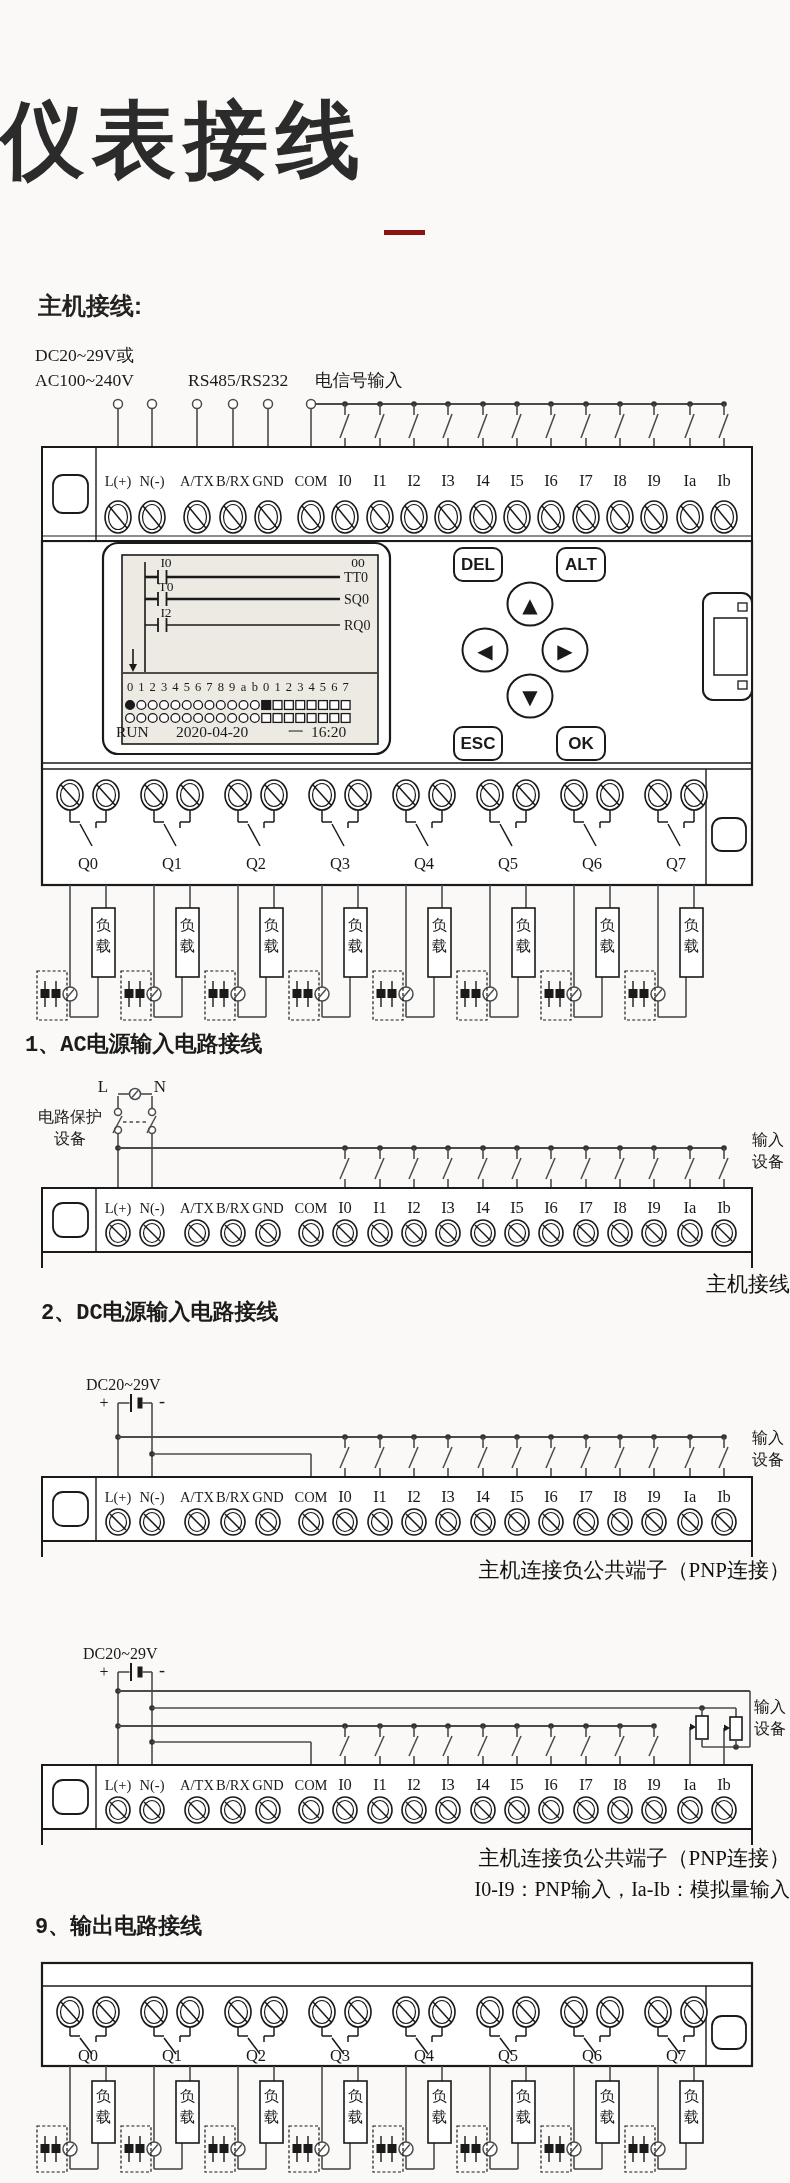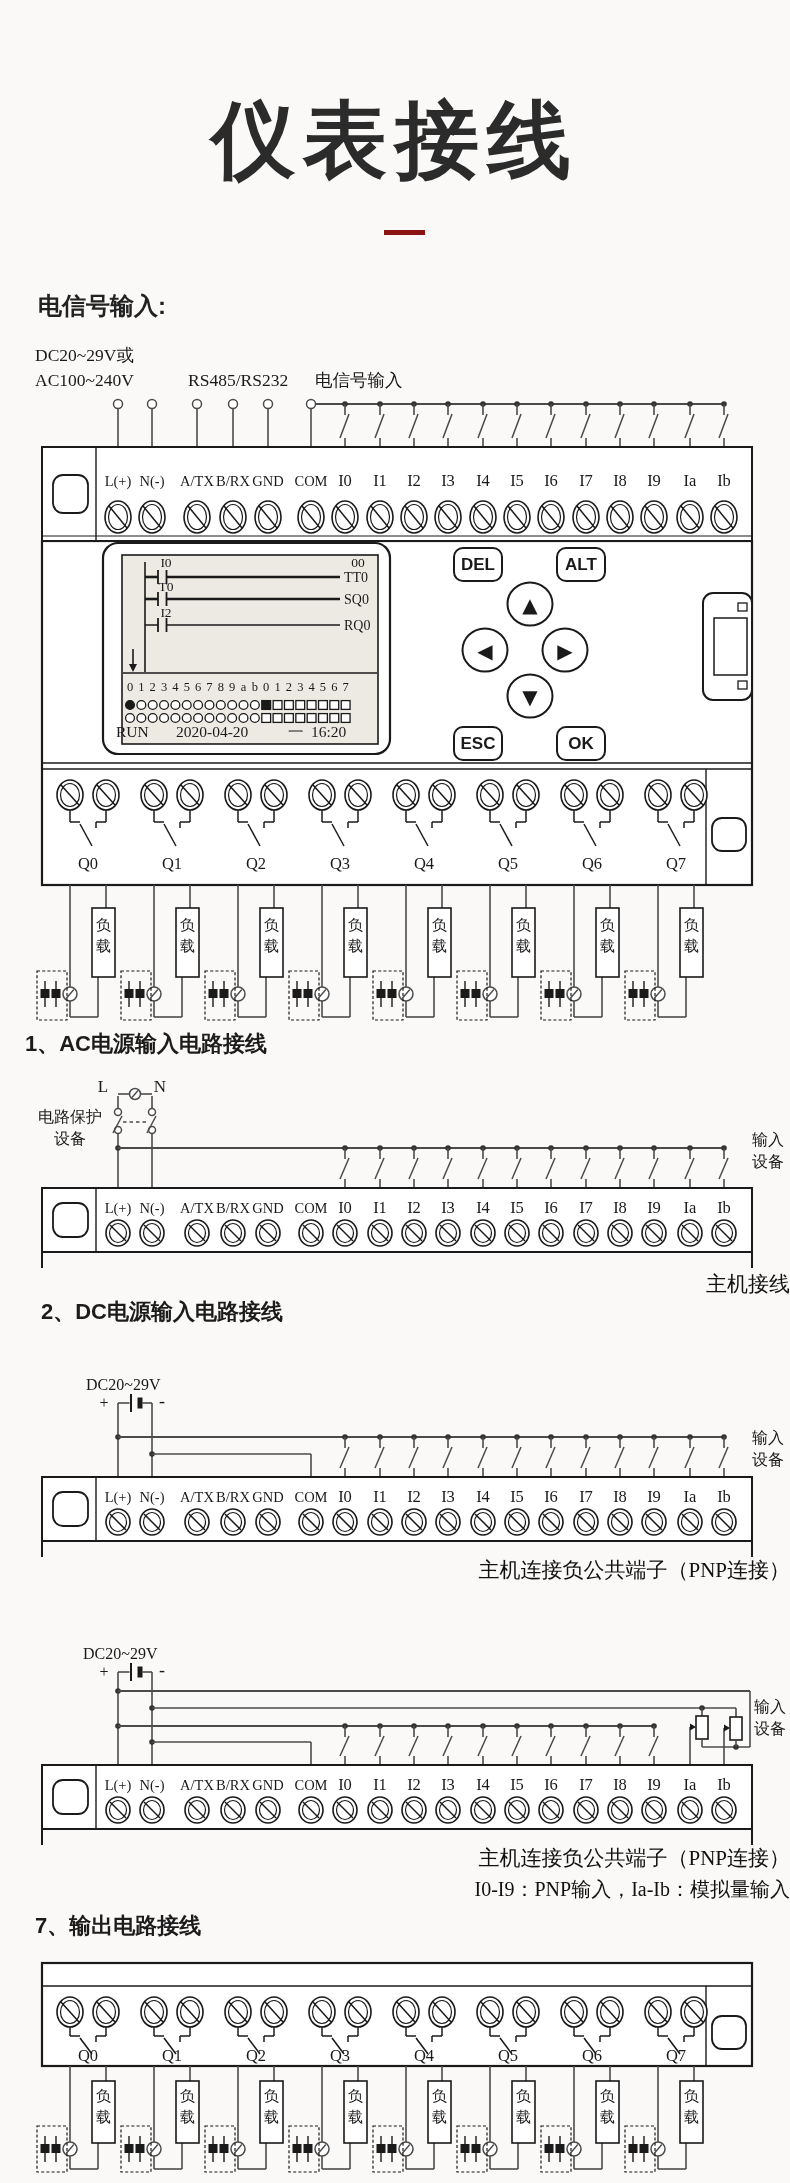--- a/index.html
+++ b/index.html
@@ -1,44 +1,44 @@
 <!DOCTYPE html>
 <html><head>
 <meta charset="utf-8">
 <style>
   html,body{margin:0;padding:0;}
   .page{position:relative;width:790px;height:2183px;background:#fbf9f7;overflow:hidden;
         font-family:"Liberation Sans","DejaVu Sans",sans-serif;color:#1f1f1f;}
   .abs{position:absolute;}
-  .title{left:0;top:84px;width:790px;text-align:center;font-size:84px;font-weight:900;
+  .title{left:0;top:84px;width:790px;text-align:left;font-size:84px;font-weight:900;
          letter-spacing:8px;color:#2b2b2b;}
   .red-bar{left:384px;top:230px;width:41px;height:5px;background:#8a1313;}
   .subtitle{left:38px;top:290px;font-size:24px;font-weight:bold;color:#222;}
-  .h{font-size:22px;font-weight:bold;color:#1c1c1c;}
+  .h{font-size:22px;font-weight:bold;color:#1c1c1c;font-family:Liberation Mono, monospace;}
   .n1{left:25px;top:1029px;}
   .n2{left:25px;top:1297px;margin-left:16px;}
   .n3{left:35px;top:1911px;}
   .cap{left:0;width:790px;text-align:right;font-size:21px;color:#111;
        font-family:"Liberation Serif","DejaVu Serif",serif;}
   .c1{top:1270px;}
   .c2{top:1556px;}
   .c3{top:1844px;}
   .c4{top:1876px;font-size:20px;}
   svg{position:absolute;left:0;top:0;}
 </style>
 </head>
 <body>
 
 <div class="page">
   <div class="abs title">仪表接线</div>
   <div class="abs red-bar"></div>
-  <div class="abs subtitle">电信号输入:</div>
+  <div class="abs subtitle">主机接线:</div>
   <div class="abs h n1">1、AC电源输入电路接线</div>
   <div class="abs h n2">2、DC电源输入电路接线</div>
-  <div class="abs h n3">7、输出电路接线</div>
+  <div class="abs h n3">9、输出电路接线</div>
   <div class="abs cap c1">主机接线</div>
   <div class="abs cap c2">主机连接负公共端子（PNP连接）</div>
   <div class="abs cap c3">主机连接负公共端子（PNP连接）</div>
   <div class="abs cap c4">I0-I9：PNP输入，Ia-Ib：模拟量输入</div>
   <svg id="dg" width="790" height="2183" viewBox="0 0 790 2183">
       <g>
         <text x="35" y="361" font-size="17.5" text-anchor="start" font-family="&quot;Liberation Serif&quot;,&quot;DejaVu Serif&quot;,serif" fill="#1a1a1a" font-weight="normal">DC20~29V或</text>
         <text x="35" y="386" font-size="17.5" text-anchor="start" font-family="&quot;Liberation Serif&quot;,&quot;DejaVu Serif&quot;,serif" fill="#1a1a1a" font-weight="normal">AC100~240V</text>
         <text x="188" y="386" font-size="17.5" text-anchor="start" font-family="&quot;Liberation Serif&quot;,&quot;DejaVu Serif&quot;,serif" fill="#1a1a1a" font-weight="normal">RS485/RS232</text>
         <text x="315" y="386" font-size="17.5" text-anchor="start" font-family="&quot;Liberation Serif&quot;,&quot;DejaVu Serif&quot;,serif" fill="#1a1a1a" font-weight="normal">电信号输入</text>

